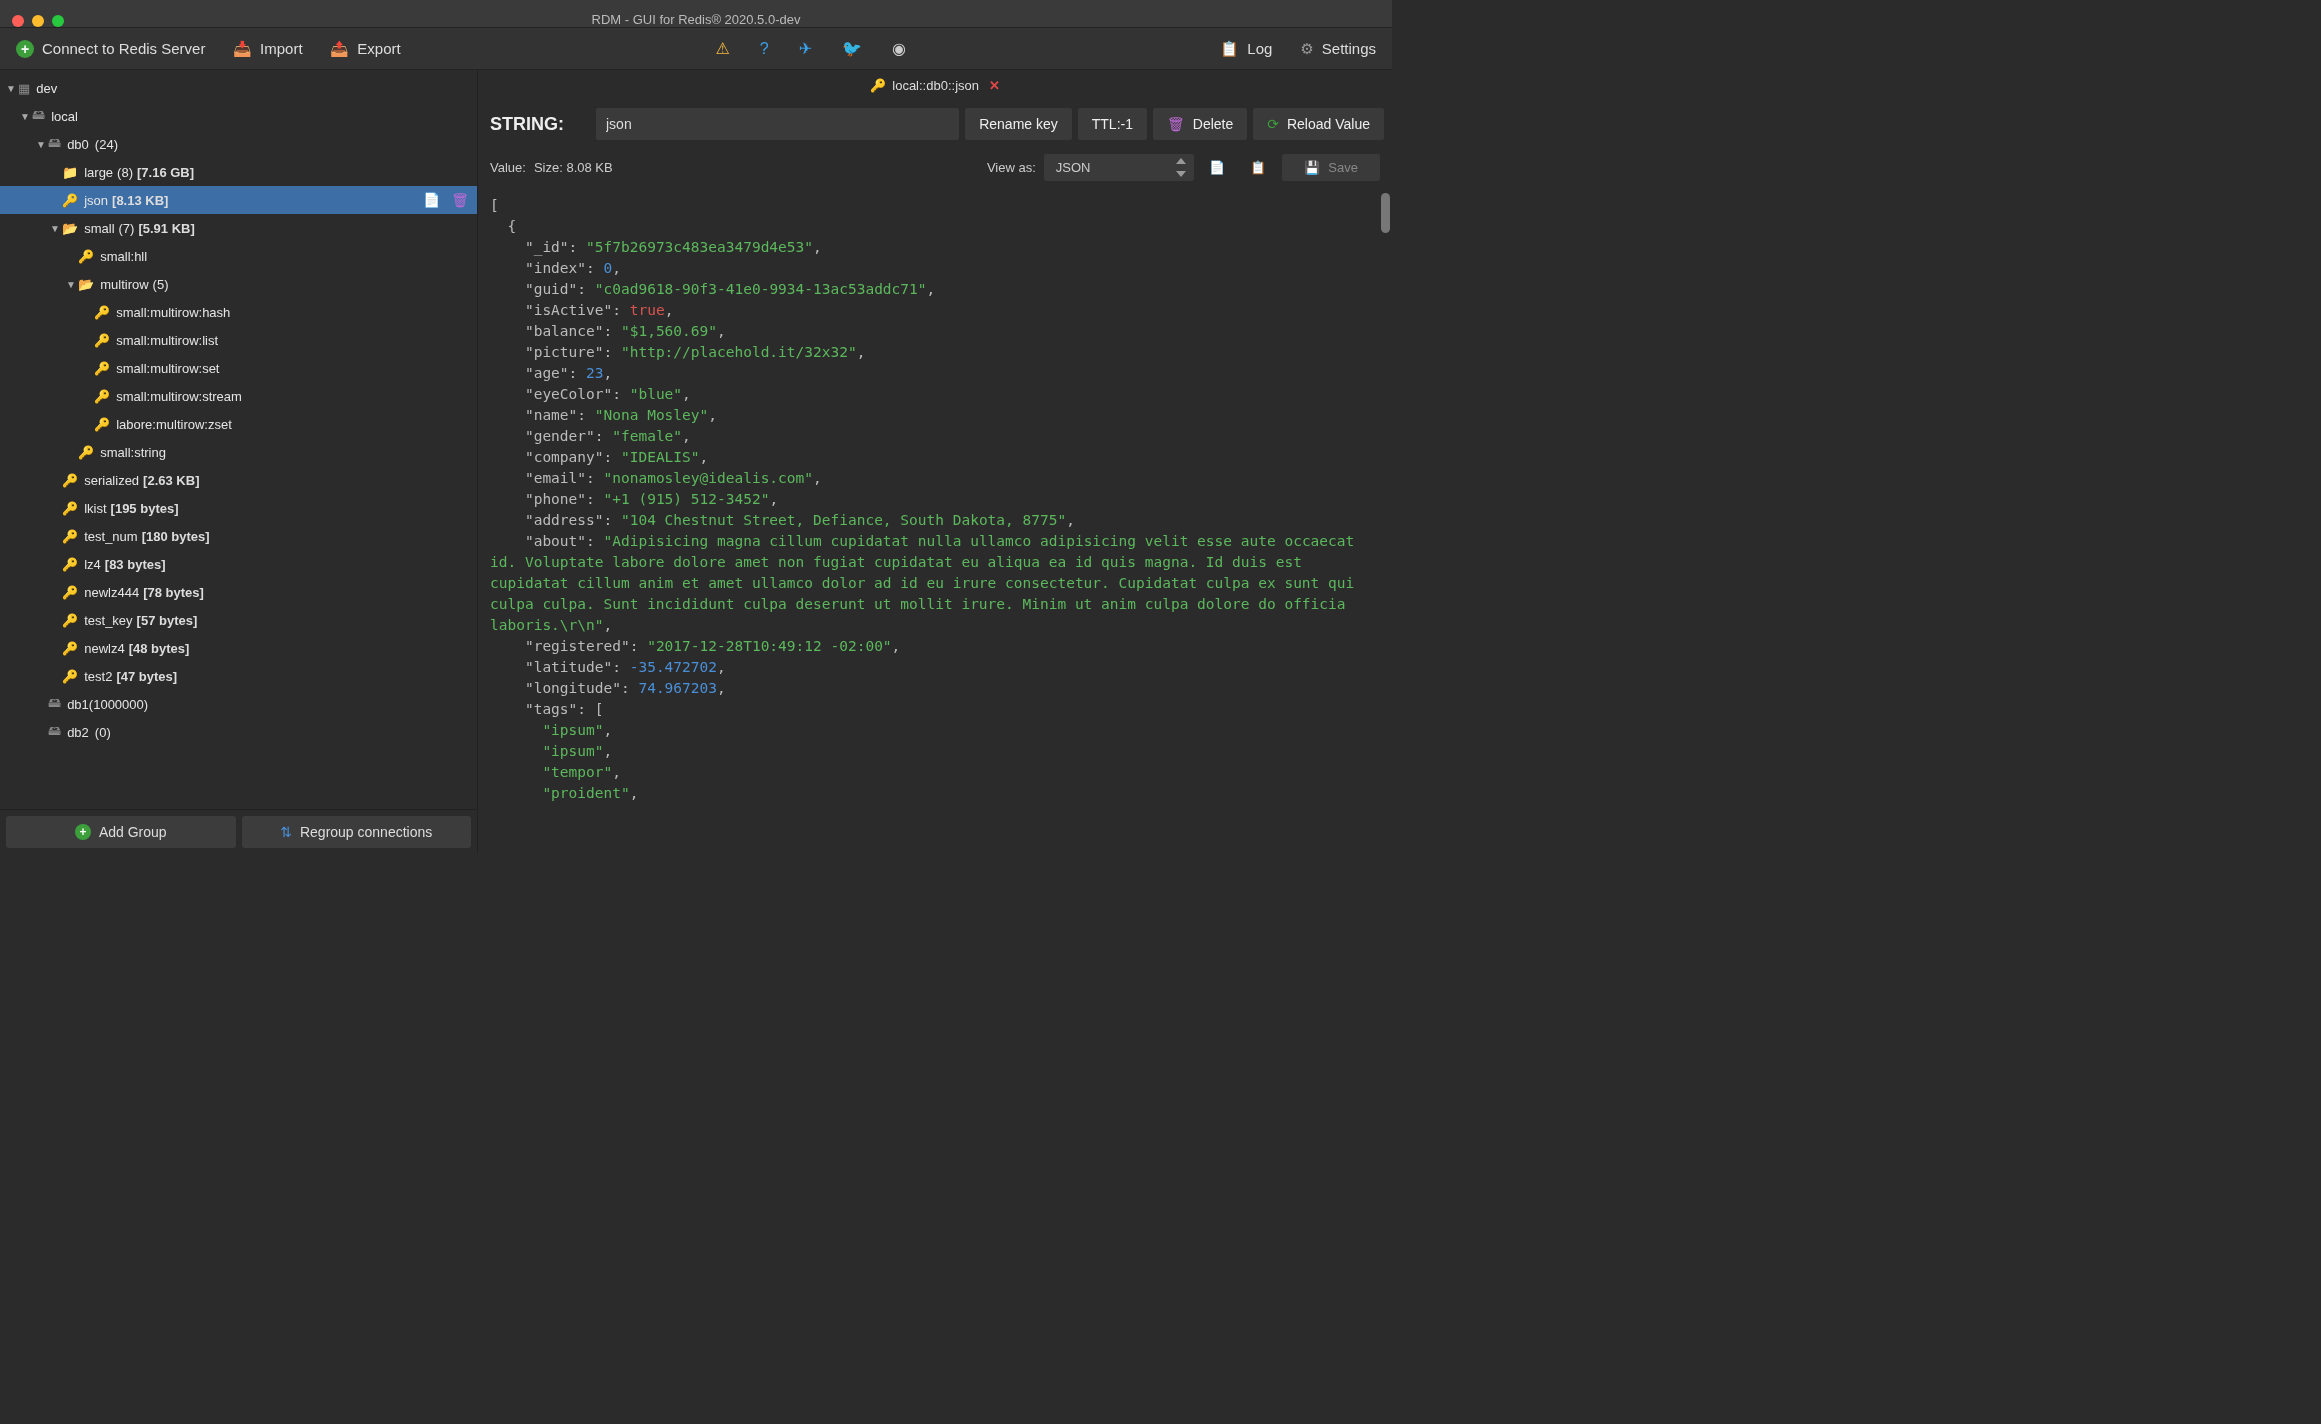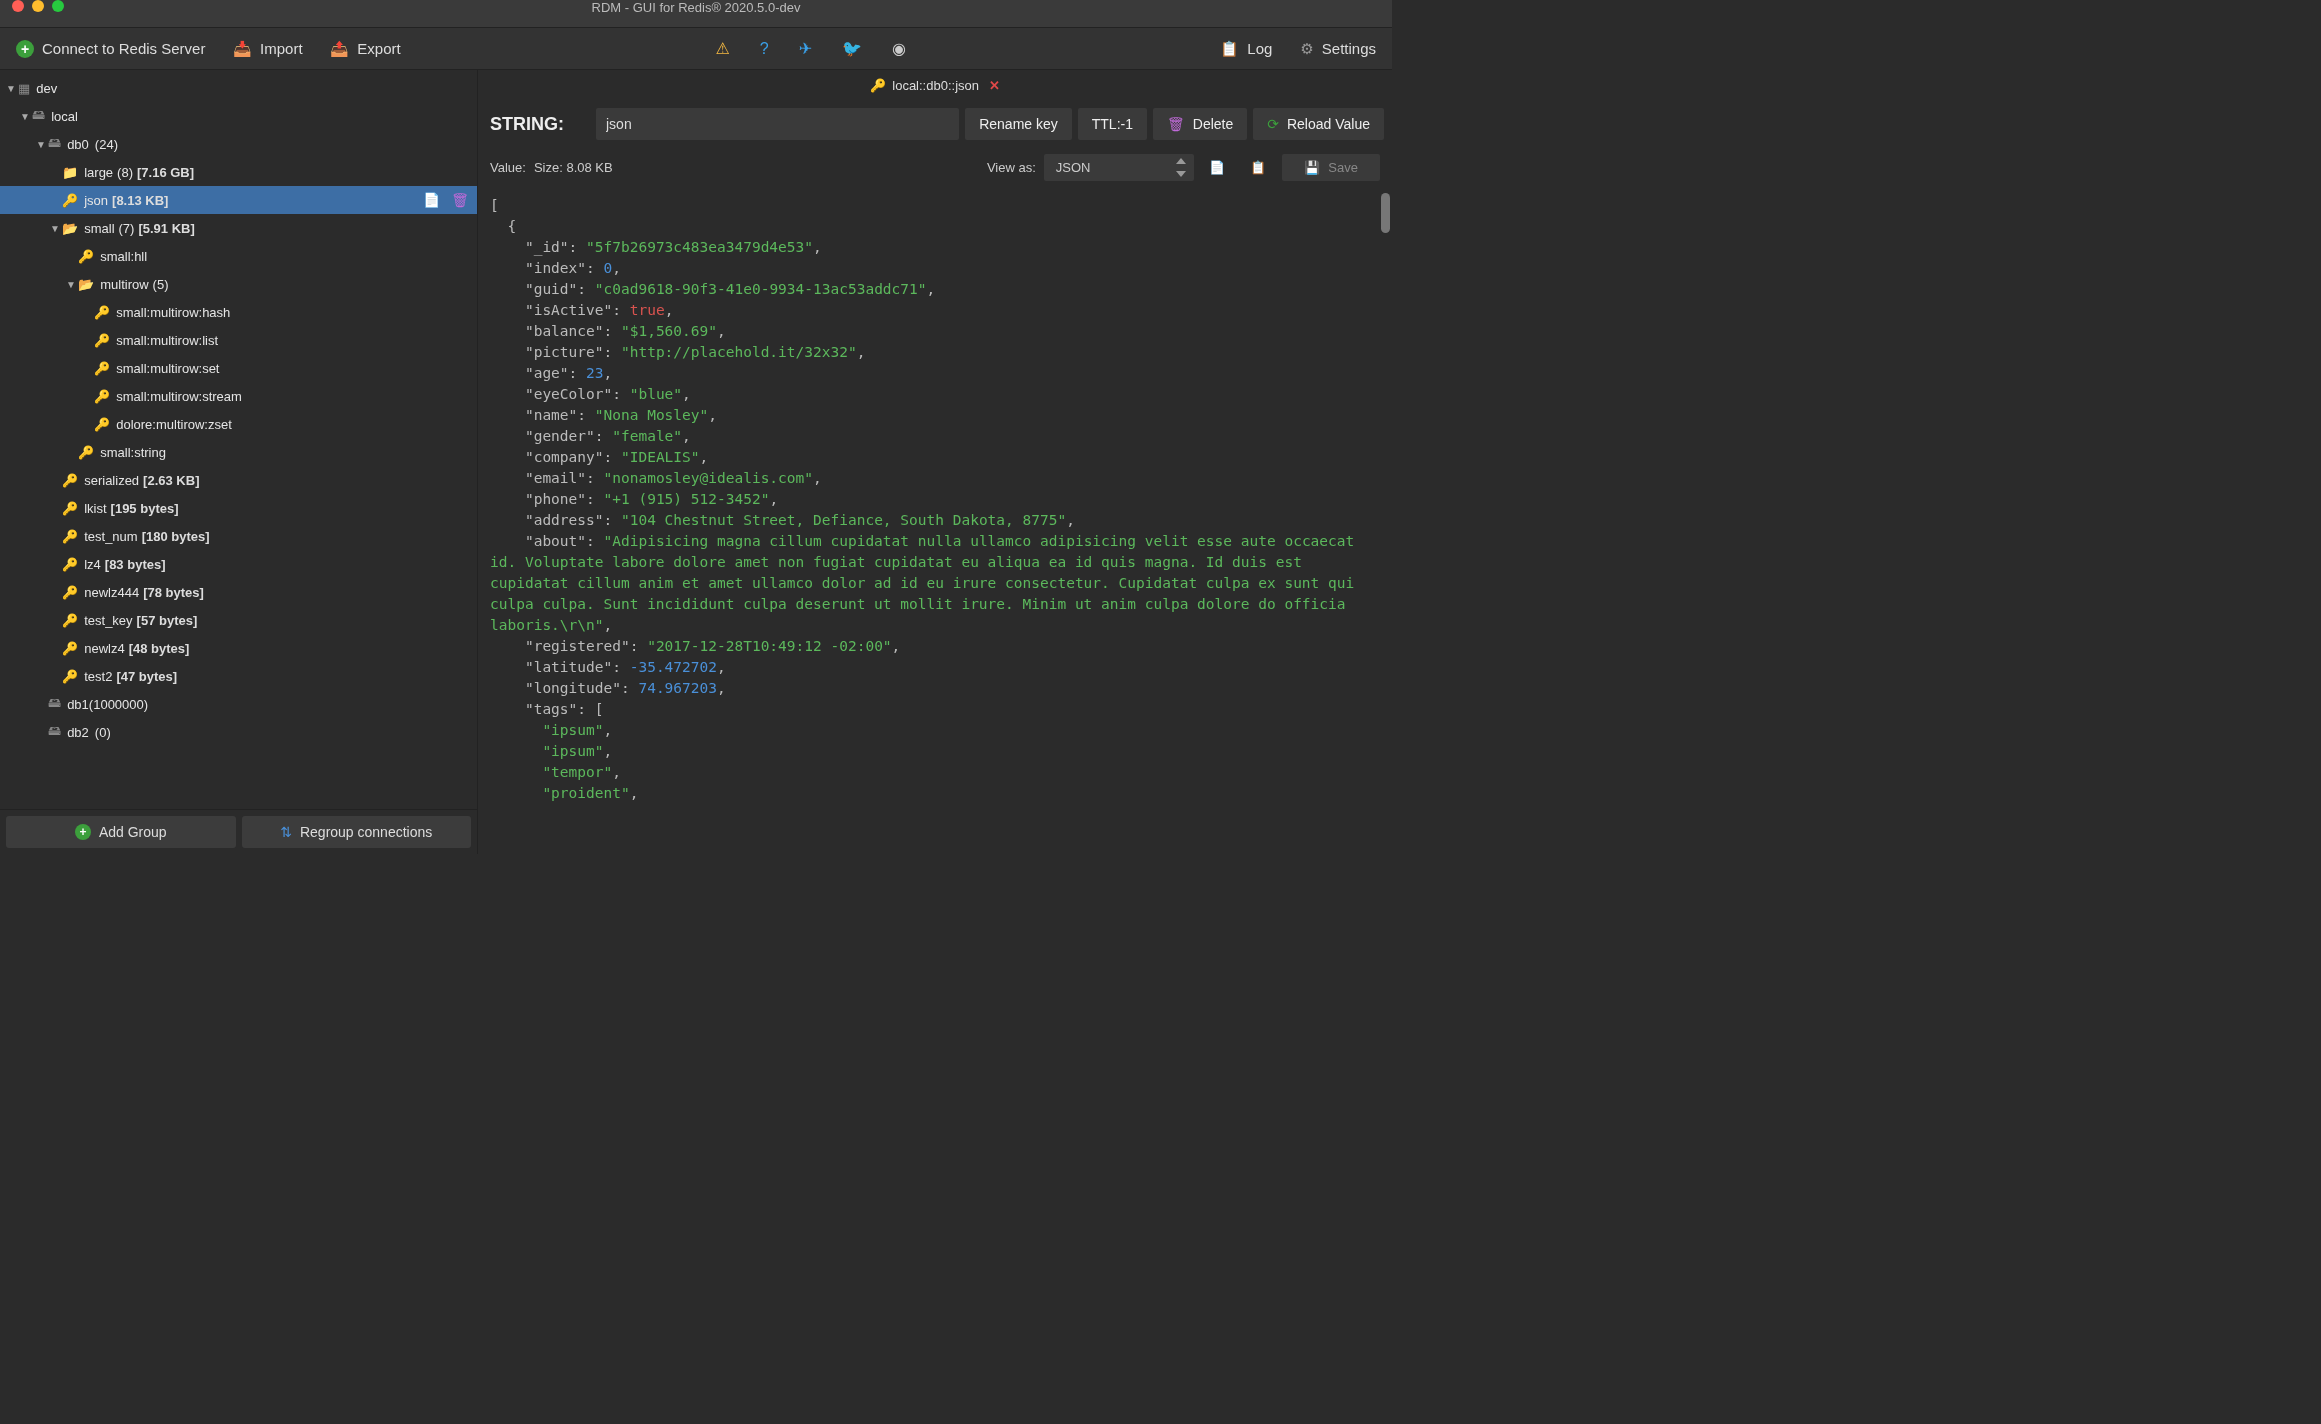--- a/index.html
+++ b/index.html
@@ -10,21 +10,21 @@
     font-size: 13px;
     overflow: hidden;
     width: 1392px;
     height: 854px;
   }
   
   .titlebar {
     height: 28px;
     background: #3a3a3a;
     display: flex;
-    align-items: flex-start;
+    align-items: flex-end;
     padding: 0 20px;
     position: relative;
     border-bottom: 1px solid #222;
   }
   .traffic-lights { display: flex; gap: 8px; position: absolute; left: 12px; }
   .tl { width: 12px; height: 12px; border-radius: 50%; }
   .tl.red { background:#ff5f56; } .tl.yellow{background:#ffbd2e;} .tl.green{background:#27c93f;}
   .titlebar .title { margin: 0 auto; color:#bbb; font-size:13px;}
   
   .toolbar {
@@ -193,21 +193,21 @@
       <div class="tree-row" style="padding-left:94px">
           <span class="i key-icon">🔑</span>
           <span class="lbl">small:multirow:set</span>
         </div>
       <div class="tree-row" style="padding-left:94px">
           <span class="i key-icon">🔑</span>
           <span class="lbl">small:multirow:stream</span>
         </div>
       <div class="tree-row" style="padding-left:94px">
           <span class="i key-icon">🔑</span>
-          <span class="lbl">dolore:multirow:zset</span>
+          <span class="lbl">labore:multirow:zset</span>
         </div>
       <div class="tree-row" style="padding-left:78px">
           <span class="i key-icon">🔑</span>
           <span class="lbl">small:string</span>
         </div>
       <div class="tree-row" style="padding-left:62px">
           <span class="i key-icon">🔑</span>
           <span class="lbl">serialized</span>
           <span class="meta">[2.63 KB]</span>
         </div>

